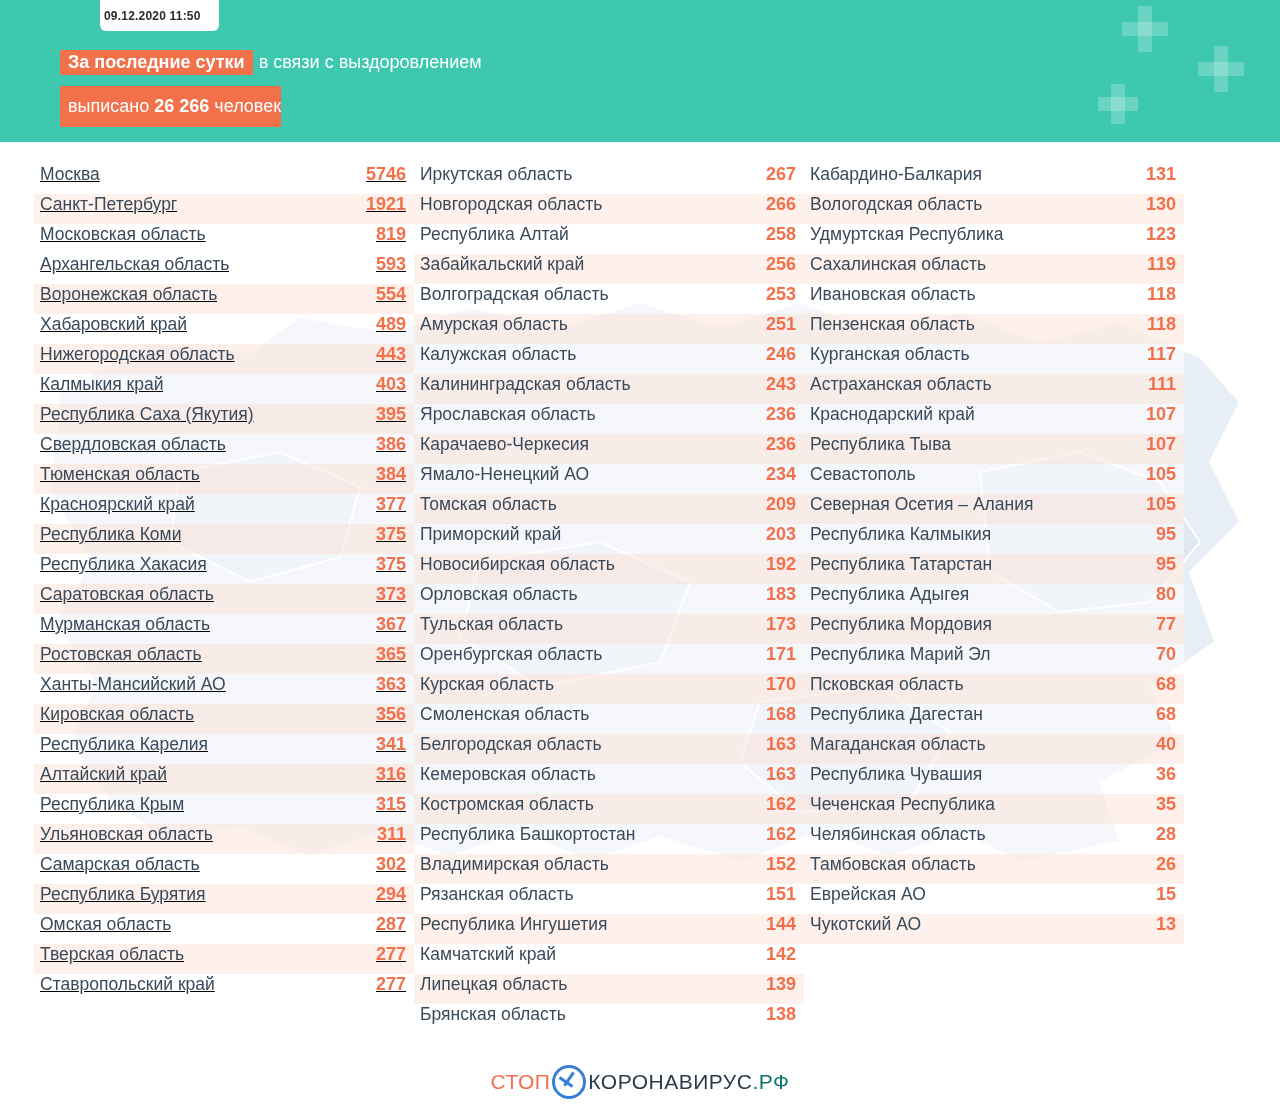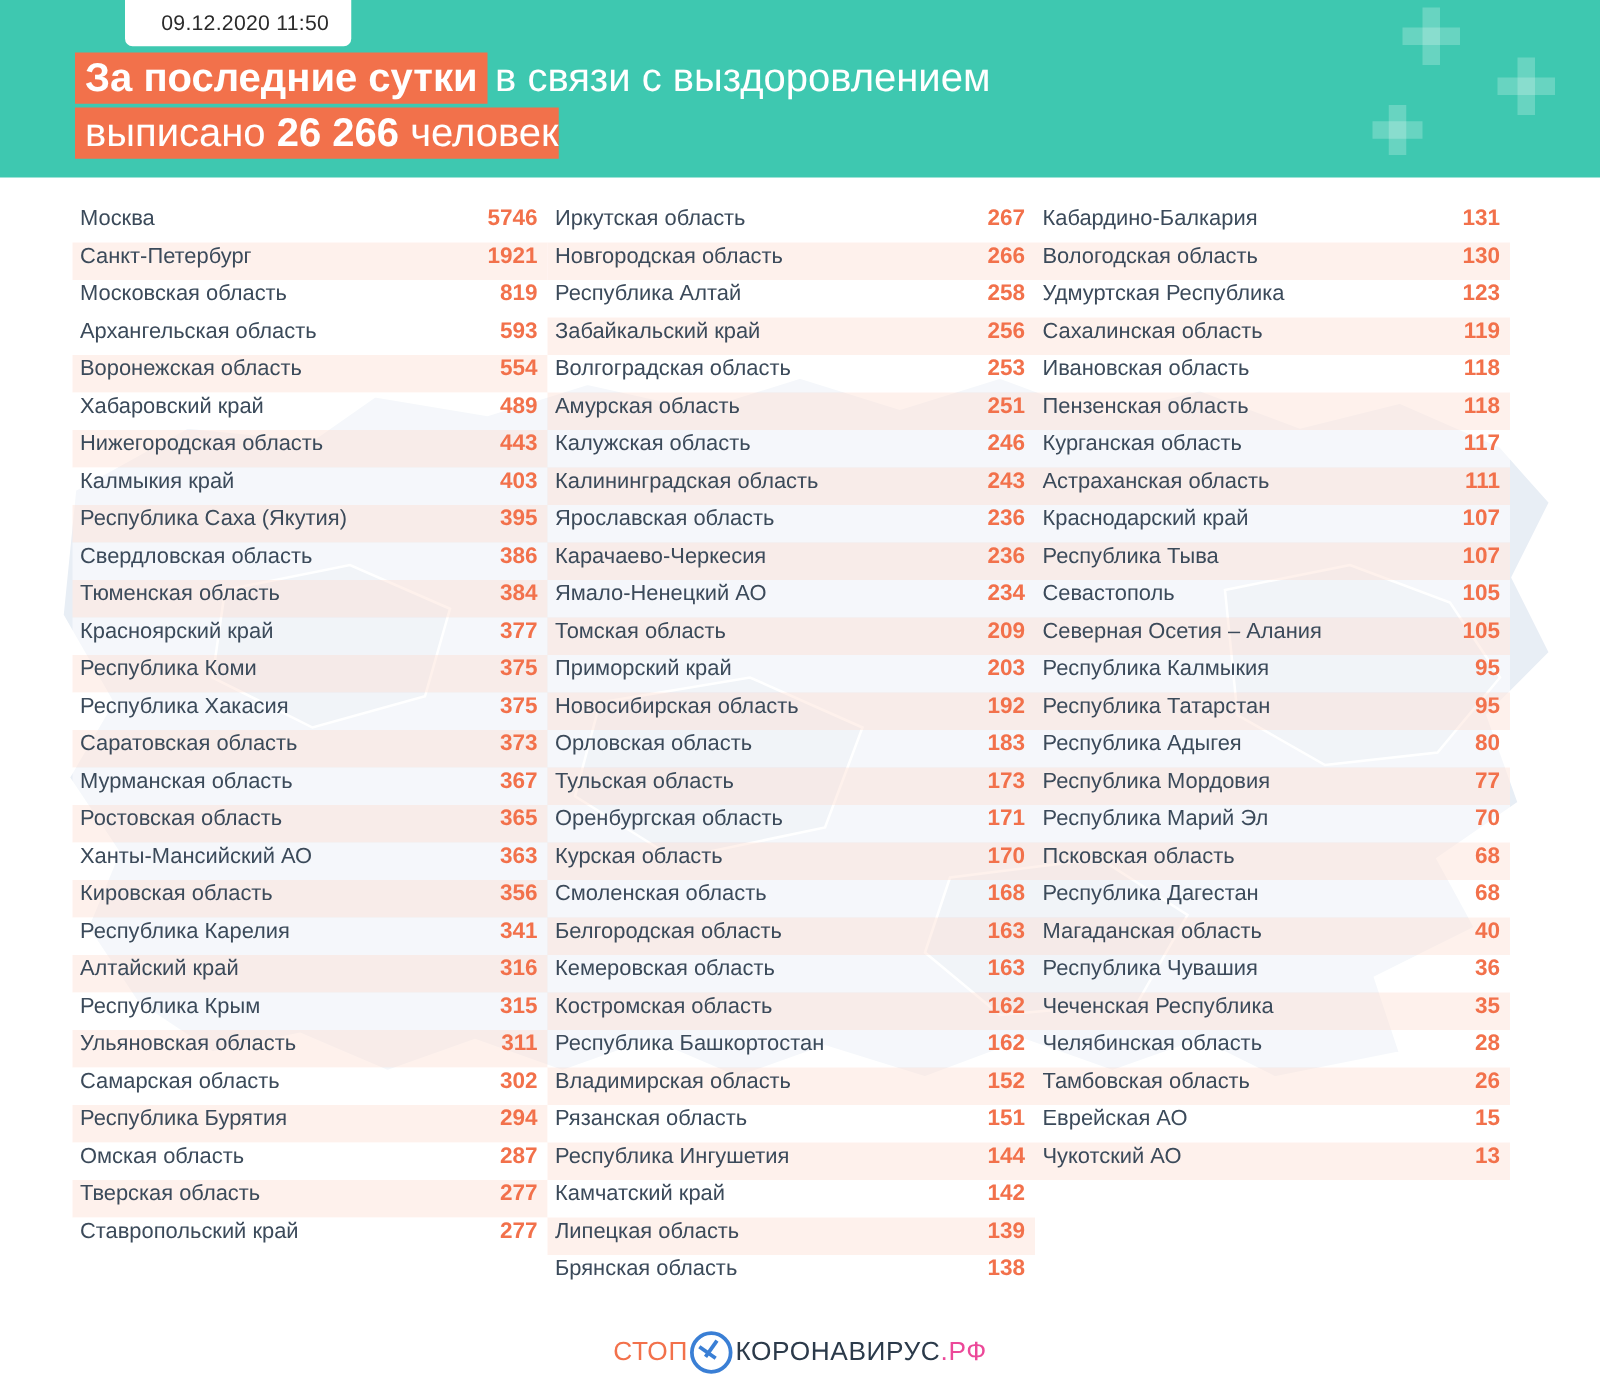--- a/index.html
+++ b/index.html
@@ -50,33 +50,33 @@
   .cross-a { right: 112px; top: 6px; width: 46px; height: 46px; }
   .cross-b { right: 36px; top: 46px; width: 46px; height: 46px; }
   .cross-c { right: 142px; top: 84px; width: 40px; height: 40px; }
 
   .date-chip {
     position: absolute;
     left: 100px;
     top: 0;
     background: #ffffff;
     color: #2b2b2b;
-    font-size: 17px;
-    font-weight: normal;
-    padding: 9px 18px 8px 29px;
+    font-size: 12px;
+    font-weight: bold;
+    padding: 9px 18px 8px 4px;
     border-radius: 0 0 6px 6px;
     letter-spacing: 0.2px;
   }
 
   .headline {
     position: absolute;
     left: 60px;
     top: 44px;
     color: #ffffff;
-    font-size: 32px;
+    font-size: 18px;
     line-height: 36px;
   }
   .headline .hl-line { display: block; white-space: nowrap; }
   .hl-strong {
     background: #f2714b;
     color: #ffffff;
     font-weight: bold;
     padding: 2px 8px 3px 8px;
     margin-right: 2px;
   }
@@ -105,21 +105,21 @@
   .board {
     position: relative;
     z-index: 1;
     padding-top: 22px;
     display: flex;
     justify-content: flex-start;
   }
   .col {
     padding: 0;
   }
-  .col-1 { width: 380px; margin-left: 58px; }
+  .col-1 { width: 380px; margin-left: 34px; text-decoration: underline; }
   .col-2 { width: 390px; margin-left: 0px; }
   .col-3 { width: 380px; margin-left: 0px; }
 
   .row {
     display: flex;
     align-items: baseline;
     justify-content: space-between;
     height: 30px;
     padding: 0 8px 0 6px;
     box-sizing: border-box;
@@ -155,21 +155,21 @@
   }
   .logo {
     display: flex;
     align-items: center;
     font-size: 21px;
     font-weight: normal;
     letter-spacing: 0.5px;
   }
   .logo .l-stop { color: #f2714b; }
   .logo .l-korona { color: #2b3a4a; }
-  .logo .l-rf { color: #ec4899; }
+  .logo .l-rf { color: #0f766e; }
   .logo .virus {
     width: 28px;
     height: 28px;
     border-radius: 50%;
     background: #ffffff;
     border: 3px solid #3a7fd5;
     position: relative;
     margin: 0 2px;
     display: inline-block;
   }

